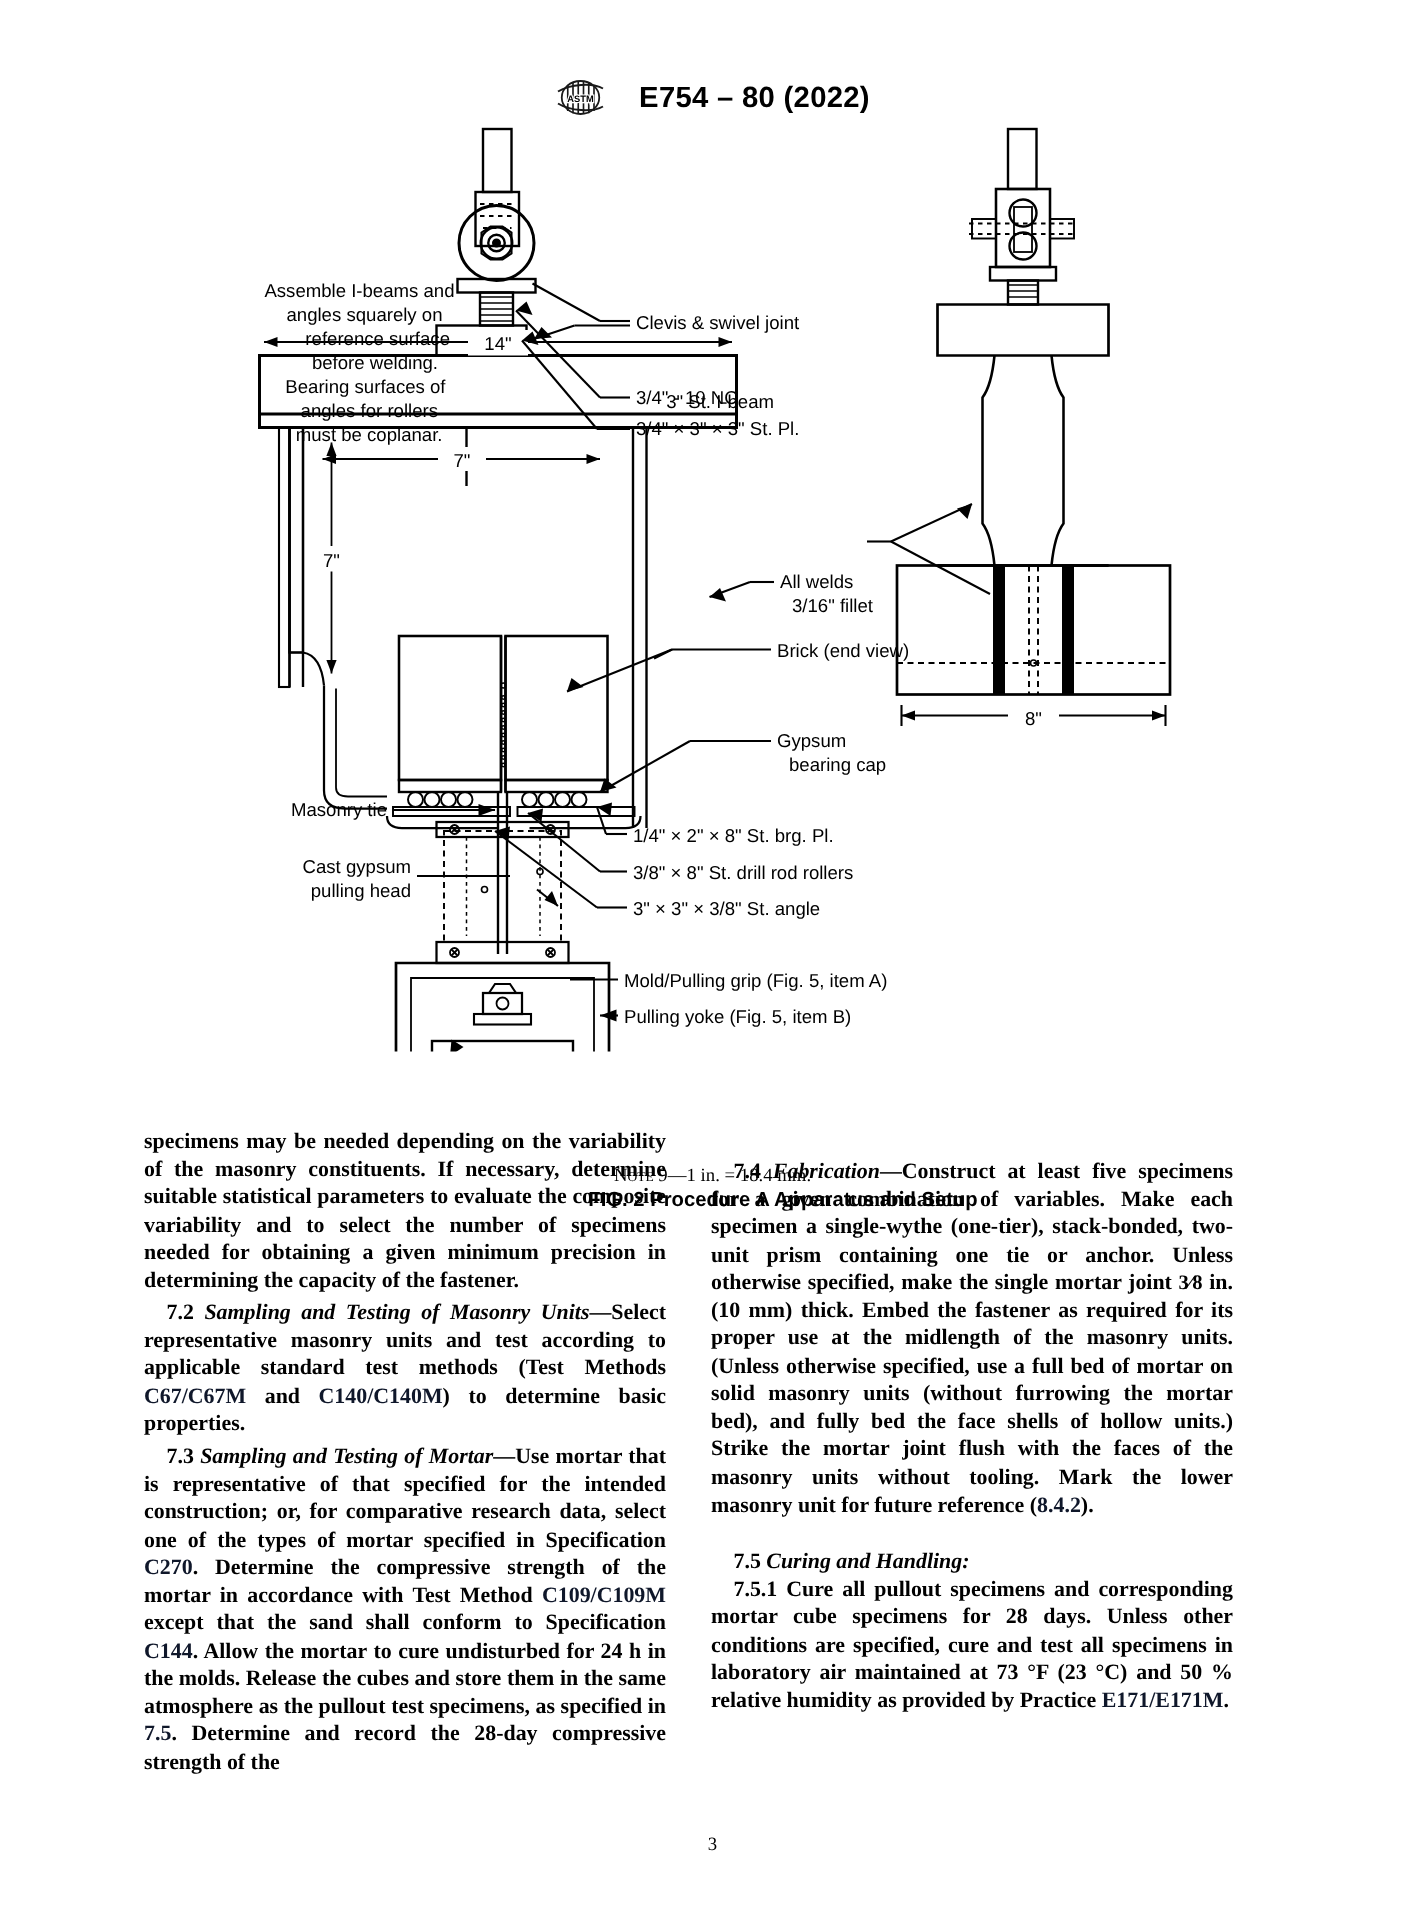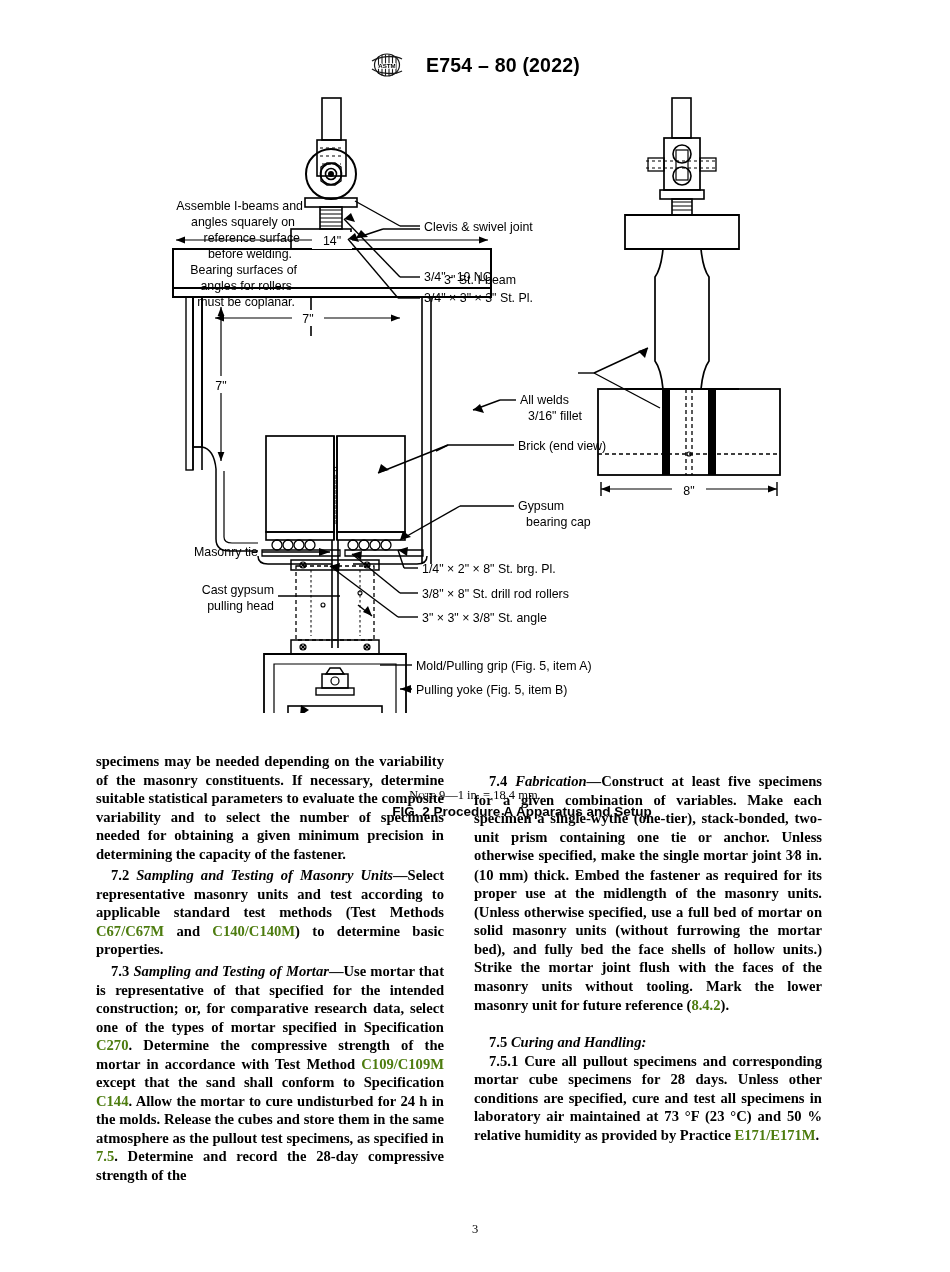--- a/index.html
+++ b/index.html
@@ -5,35 +5,35 @@
   html,body{margin:0;padding:0;background:#fff;}
   body{width:950px;height:1272px;position:relative;font-family:"Liberation Serif",serif;color:#000;}
   .page{position:relative;width:950px;height:1272px;overflow:hidden;}
 
   
   .header{position:absolute;top:52px;left:0;width:950px;display:flex;align-items:center;justify-content:center;gap:22px;}
   .astm-logo{width:34px;height:26px;flex:0 0 auto;}
   .std-title{font-family:"Liberation Sans",sans-serif;font-weight:bold;font-size:19.5px;letter-spacing:.2px;}
 
   
-  .figure{position:absolute;left:0;top:88px;width:950px;height:625px;}
+  .figure{position:absolute;left:0;top:76px;width:950px;height:625px;}
   .fig-svg{position:absolute;left:0;top:0;}
   .fig-note{position:absolute;left:0;top:700px;width:950px;text-align:center;font-size:12.5px;}
   .sc{font-variant:small-caps;font-size:12.5px;}
   .fig-cap{position:absolute;left:0;top:716px;width:950px;text-align:center;
            font-family:"Liberation Sans",sans-serif;font-weight:bold;font-size:13.5px;padding-left:47px;}
 
   
   .cols{position:absolute;left:96px;top:752px;width:726px;
         display:flex;gap:30px;font-weight:bold;}
   .col{width:348px;}
   p{margin:0 0 0 0;font-size:14.6px;line-height:18.55px;text-align:justify;
     text-justify:inter-word;hyphens:none;}
   p.ind{text-indent:15px;}
-  .lnk{color:#4d7c0f;}
+  .lnk{color:#0f172a;}
   .it{font-style:italic;}
   .frac{font-size:.94em;}
 
   .pageno{position:absolute;left:0;top:1222px;width:950px;text-align:center;font-size:12.5px;}
 
   
   text{font-family:"Liberation Sans",sans-serif;font-size:12.4px;fill:#000;}
   .lbl{font-family:"Liberation Sans",sans-serif;font-size:12.4px;}
   .dim{font-family:"Liberation Sans",sans-serif;font-size:12.6px;}
 </style>

